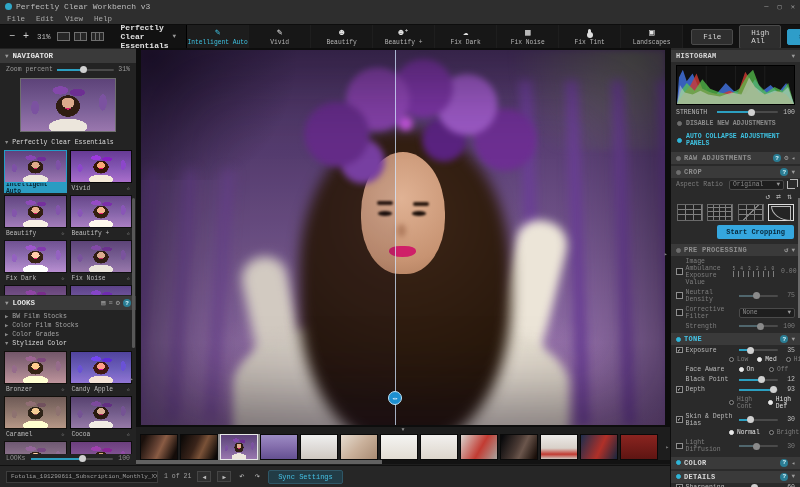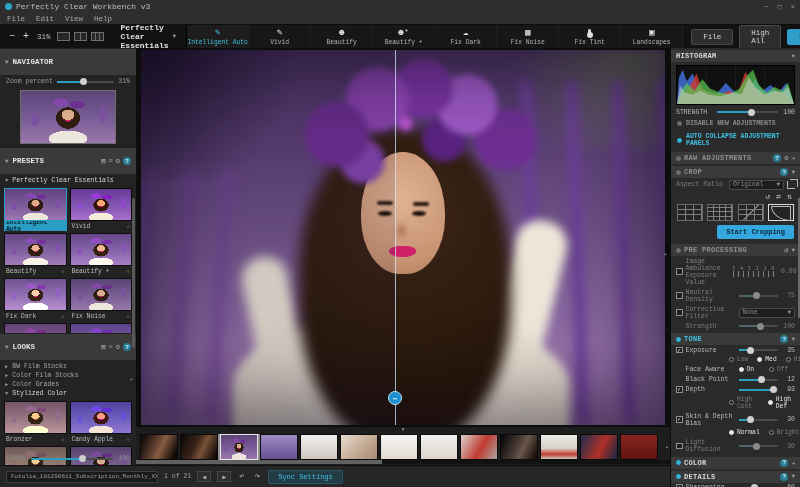--- a/index.html
+++ b/index.html
@@ -42,21 +42,21 @@
   .cb{width:6.5px;height:6.5px;border:1px solid #8f8f8f;background:#1f1f1f;font-size:5.5px;line-height:5px;color:#fff;text-align:center;flex:0 0 auto}
   .radio{width:5px;height:5px;border:1px solid #8a8a8a;border-radius:50%;background:#1f1f1f;flex:0 0 auto}
   .radio.on{background:#e9e9e9;border-color:#e9e9e9}
   .radio.teal{background:#2fb5d8;border-color:#2fb5d8}
   .radio.gray{background:#6e6e6e;border-color:#6e6e6e}
   .qhelp{width:8px;height:8px;border-radius:50%;background:#2a7d94;color:#dffaff;font-size:6px;display:flex;align-items:center;justify-content:center;flex:0 0 auto}
   .ic{color:#9f9f9f;font-size:7px}
 
   
   .sidebar{position:absolute;left:0;top:48px;width:136px;height:417px;background:#232323;overflow:hidden}
-  .shead{height:12px;background:#3a3a3a;display:flex;align-items:center;gap:4px;padding:13px 5px;font-size:7.5px;font-weight:bold;color:#e4e4e4;margin-top:1px}
+  .shead{height:12px;background:#3a3a3a;display:flex;align-items:center;gap:4px;padding:7px 5px;font-size:7.5px;font-weight:bold;color:#e4e4e4;margin-top:1px}
   .shead .sp{margin-left:auto;display:flex;gap:3px;align-items:center}
   .navrow{display:flex;align-items:center;gap:4px;padding:3px 6px;font-size:6.5px;color:#9a9a9a}
   .navthumb{display:block;width:96px;height:54px;margin:2px auto 4px;border:1px solid #6e6e6e}
   .mini{background:
     radial-gradient(ellipse 5% 3% at 50% 57%,#cf2068 0 60%,transparent 61%),
     radial-gradient(ellipse 11% 17% at 50% 46%,#dcab8c 0 60%,transparent 61%),
     radial-gradient(ellipse 14% 13% at 42% 22%,#8448ab 0 60%,transparent 61%),
     radial-gradient(ellipse 13% 12% at 60% 26%,#6d2f92 0 60%,transparent 61%),
     radial-gradient(ellipse 21% 34% at 50% 52%,#2f1d12 0 60%,transparent 61%),
     radial-gradient(ellipse 34% 26% at 50% 92%,#ece6dc 0 60%,transparent 61%),
@@ -253,30 +253,20 @@
     <div class="navrow">
       <span>Zoom percent</span>
       <span class="sld">
         <span class="fill" style="width:45%"></span>
         <span class="kn" style="left:45%"></span>
       </span>
       <span>31%</span>
     </div>
     <span class="navthumb mini"></span>
 
-    <div class="shead">
-      <span class="caret">▼</span>
-      <span>PRESETS</span>
-      <span class="sp">
-        <span class="ic">▤</span>
-        <span class="ic">≡</span>
-        <span class="ic">⚙</span>
-        <span class="qhelp">?</span>
-      </span>
-    </div>
     <div class="tree">
       <div class="trow sel">
         <span class="tc">▼</span>
         <span>Perfectly Clear Essentials</span>
       </div>
     </div>
     <div class="pgrid presets">
       <div class="pcell sel">
         <span class="pimg mini" style="filter:saturate(1.1)"></span>
         <span class="plab">

